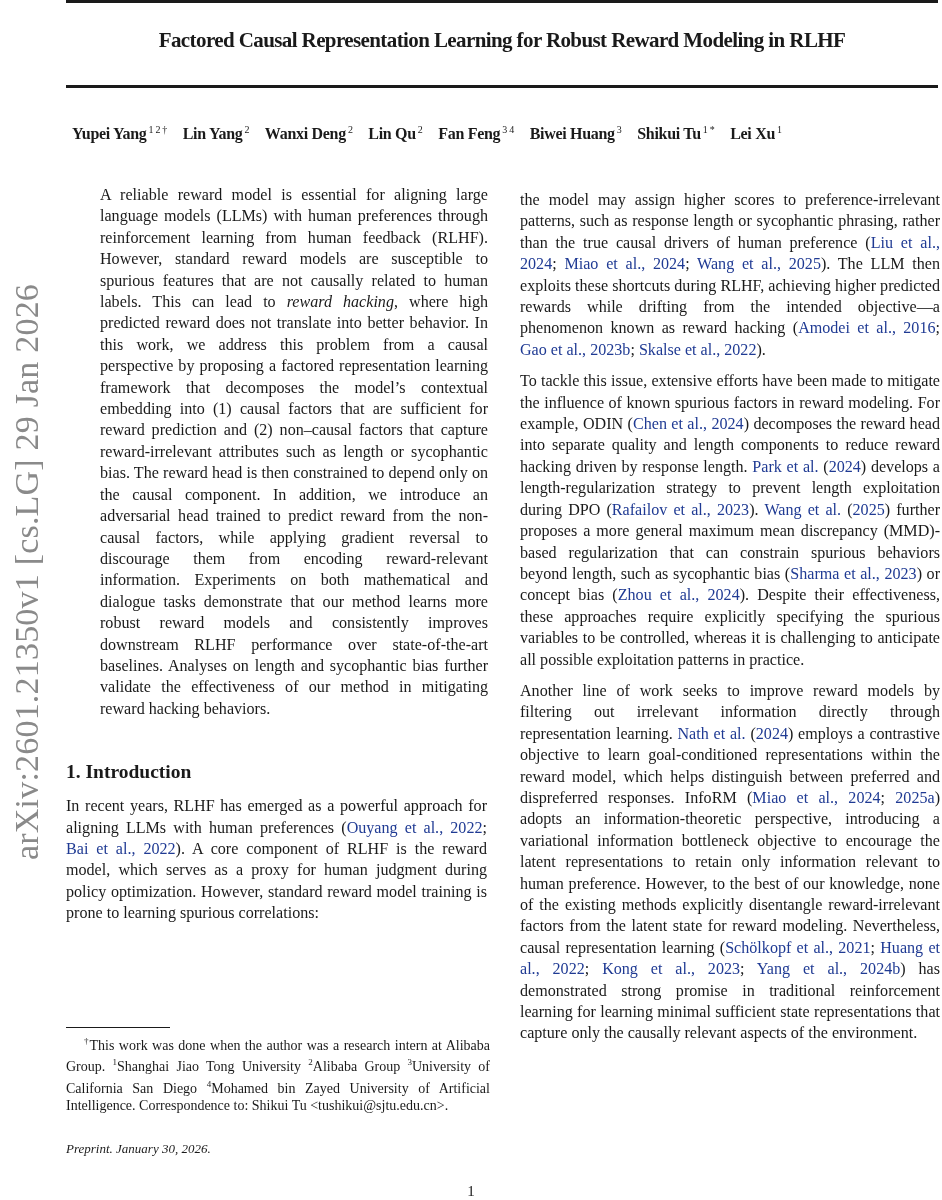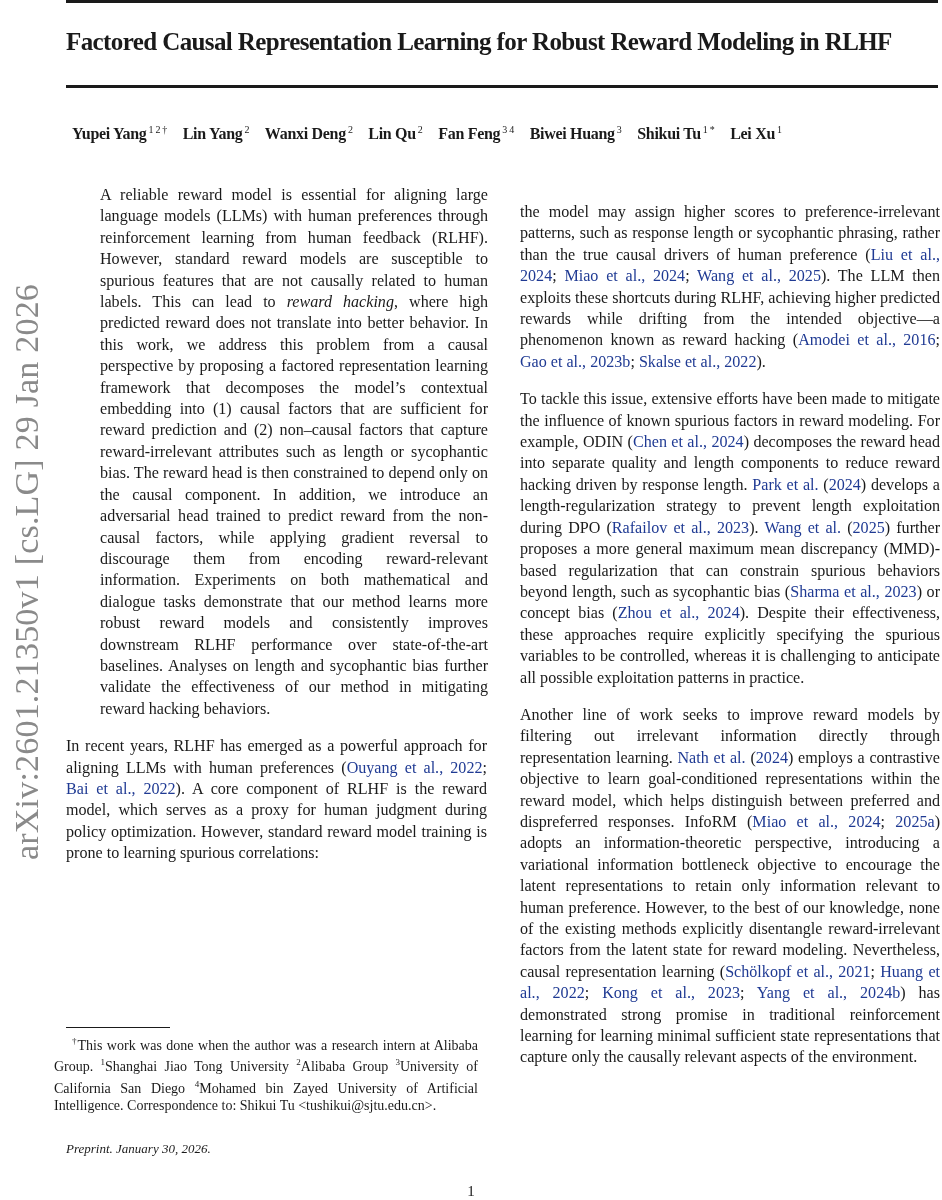--- a/index.html
+++ b/index.html
@@ -4,45 +4,45 @@
 <style>
   html, body { margin: 0; padding: 0; }
   body {
     width: 942px; height: 1200px; background: #ffffff; position: relative; overflow: hidden;
     font-family: "Liberation Serif", "DejaVu Serif", serif; color: #1a1a1a;
   }
   .rule { position: absolute; left: 66px; width: 872px; height: 3px; background: #1a1a1a; }
   .rule.top { top: 0px; }
   .rule.bottom { top: 85px; }
   .title {
-    position: absolute; top: 28px; left: 66px; width: 872px; text-align: left;
-    font-weight: bold; font-size: 25px; letter-spacing: -0.6px; white-space: nowrap;
+    position: absolute; top: 28px; left: 66px; width: 872px; text-align: center;
+    font-weight: bold; font-size: 21px; letter-spacing: -0.6px; white-space: nowrap;
   }
   .authors {
     position: absolute; top: 124px; left: 66px; width: 872px; 
     font-weight: bold; font-size: 16px; white-space: nowrap; letter-spacing: -0.3px;
   }
   .author { margin: 0 6px; }
   .author sup { font-weight: normal; font-size: 10px; margin-left: 2px; }
   .arxiv-stamp {
     position: absolute; left: 8px; top: 860px; transform-origin: 0 0; transform: rotate(-90deg);
     font-size: 34px; color: #8a8a8a; white-space: nowrap; letter-spacing: 0.2px;
   }
   .col { position: absolute; font-size: 16.1px; line-height: 21.4px; text-align: justify; }
   .col-left { left: 66px; width: 421px; top: 184px; }
   .col-right { left: 520px; width: 420px; top: 185px; }
   .abstract-head { text-align: center; font-weight: bold; font-size: 19.5px; margin: 0 0 4px 0; line-height: 24px; }
   .abstract-body { margin: 0 12px 0 34px; width: 388px; text-align: justify; }
   .section-head { font-weight: bold; font-size: 19.5px; margin: 40px 0 10px 0; line-height: 26px; }
-  p { margin: 16px 0 10px 0; }
+  p { margin: 4px 0 10px 0; }
   .cite { color: #1f3a93; }
   em { font-style: italic; }
   .footnote-rule { position: absolute; left: 66px; top: 1027px; width: 104px; height: 1px; background: #1a1a1a; }
   .footnote {
-    position: absolute; left: 54px; top: 1033px; width: 424px; font-size: 14px; line-height: 17.8px; text-align: justify;
+    position: absolute; left: 66px; top: 1033px; width: 424px; font-size: 14px; line-height: 17.8px; text-align: justify;
   }
   .footnote .indent { padding-left: 18px; }
   .footnote sup { font-size: 9px; }
   .preprint { position: absolute; left: 66px; top: 1141px; font-size: 13px; font-style: italic; }
   .page-num { position: absolute; top: 1183px; left: 0; width: 942px; text-align: center; font-size: 15px; }
   .col-right p.last { margin-bottom: 0; }
 </style>
 </head>
 <body>
 
@@ -59,20 +59,21 @@
   <span class="author"><span>Biwei Huang</span><sup>3</sup></span>
   <span class="author"><span>Shikui Tu</span><sup>1 *</sup></span>
   <span class="author"><span>Lei Xu</span><sup>1</sup></span>
 </div>
 
 <div class="arxiv-stamp">arXiv:2601.21350v1  [cs.LG]  29 Jan 2026</div>
 
 <div class="col col-left">
   <div class="abstract-body"><span>A reliable reward model is essential for aligning large language models (LLMs) with human preferences through reinforcement learning from human feedback (RLHF). However, standard reward models are susceptible to spurious features that are not causally related to human labels. This can lead to </span><em>reward hacking</em><span>, where high predicted reward does not translate into better behavior. In this work, we address this problem from a causal perspective by proposing a factored representation learning framework that decomposes the model’s contextual embedding into (1) causal factors that are sufficient for reward prediction and (2) non–causal factors that capture reward-irrelevant attributes such as length or sycophantic bias. The reward head is then constrained to depend only on the causal component. In addition, we introduce an adversarial head trained to predict reward from the non-causal factors, while applying gradient reversal to discourage them from encoding reward-relevant information. Experiments on both mathematical and dialogue tasks demonstrate that our method learns more robust reward models and consistently improves downstream RLHF performance over state-of-the-art baselines.  Analyses on length and sycophantic bias further validate the effectiveness of our method in mitigating reward hacking behaviors.</span></div>
 
+  <div class="section-head">1. Introduction</div>
   <p><span>In recent years, RLHF has emerged as a powerful approach for aligning LLMs with human preferences (</span><a class="cite">Ouyang et al., 2022</a><span>; </span><a class="cite">Bai et al., 2022</a><span class="p1-overflow">). A core component of RLHF is the reward model, which serves as a proxy for human judgment during policy optimization. However, standard reward model training is prone to learning spurious correlations:</span></p>
 </div>
 
 <div class="col col-right">
   <p><span id="p1cont">the model may assign higher scores to preference-irrelevant patterns, such as response length or sycophantic phrasing, rather than the true causal drivers of human preference (</span><a class="cite">Liu et al., 2024</a><span>; </span><a class="cite">Miao et al., 2024</a><span>; </span><a class="cite">Wang et al., 2025</a><span>). The LLM then exploits these shortcuts during RLHF, achieving higher predicted rewards while drifting from the intended objective—a phenomenon known as reward hacking (</span><a class="cite">Amodei et al., 2016</a><span>; </span><a class="cite">Gao et al., 2023b</a><span>; </span><a class="cite">Skalse et al., 2022</a><span>).</span></p>
 
   <p><span>To tackle this issue, extensive efforts have been made to mitigate the influence of known spurious factors in reward modeling. For example, ODIN (</span><a class="cite">Chen et al., 2024</a><span>) decomposes the reward head into separate quality and length components to reduce reward hacking driven by response length. </span><a class="cite">Park et al.</a><span> (</span><a class="cite">2024</a><span>) develops a length-regularization strategy to prevent length exploitation during DPO (</span><a class="cite">Rafailov et al., 2023</a><span>). </span><a class="cite">Wang et al.</a><span> (</span><a class="cite">2025</a><span>) further proposes a more general maximum mean discrepancy (MMD)-based regularization that can constrain spurious behaviors beyond length, such as sycophantic bias (</span><a class="cite">Sharma et al., 2023</a><span>) or concept bias (</span><a class="cite">Zhou et al., 2024</a><span>).  Despite their effectiveness, these approaches require explicitly specifying the spurious variables to be controlled, whereas it is challenging to anticipate all possible exploitation patterns in practice.</span></p>
 
   <p><span>Another line of work seeks to improve reward models by filtering out irrelevant information directly through representation learning. </span><a class="cite">Nath et al.</a><span> (</span><a class="cite">2024</a><span>) employs a contrastive objective to learn goal-conditioned representations within the reward model, which helps distinguish between preferred and dispreferred responses.  InfoRM (</span><a class="cite">Miao et al., 2024</a><span>; </span><a class="cite">2025a</a><span>) adopts an information-theoretic perspective, introducing a variational information bottleneck objective to encourage the latent representations to retain only information relevant to human preference. However, to the best of our knowledge, none of the existing methods explicitly disentangle reward-irrelevant factors from the latent state for reward modeling. Nevertheless, causal representation learning (</span><a class="cite">Schölkopf et al., 2021</a><span>; </span><a class="cite">Huang et al., 2022</a><span>; </span><a class="cite">Kong et al., 2023</a><span>; </span><a class="cite">Yang et al., 2024b</a><span>) has demonstrated strong promise in traditional reinforcement learning for learning minimal sufficient state representations that capture only the causally relevant aspects of the environment.</span></p>
 

